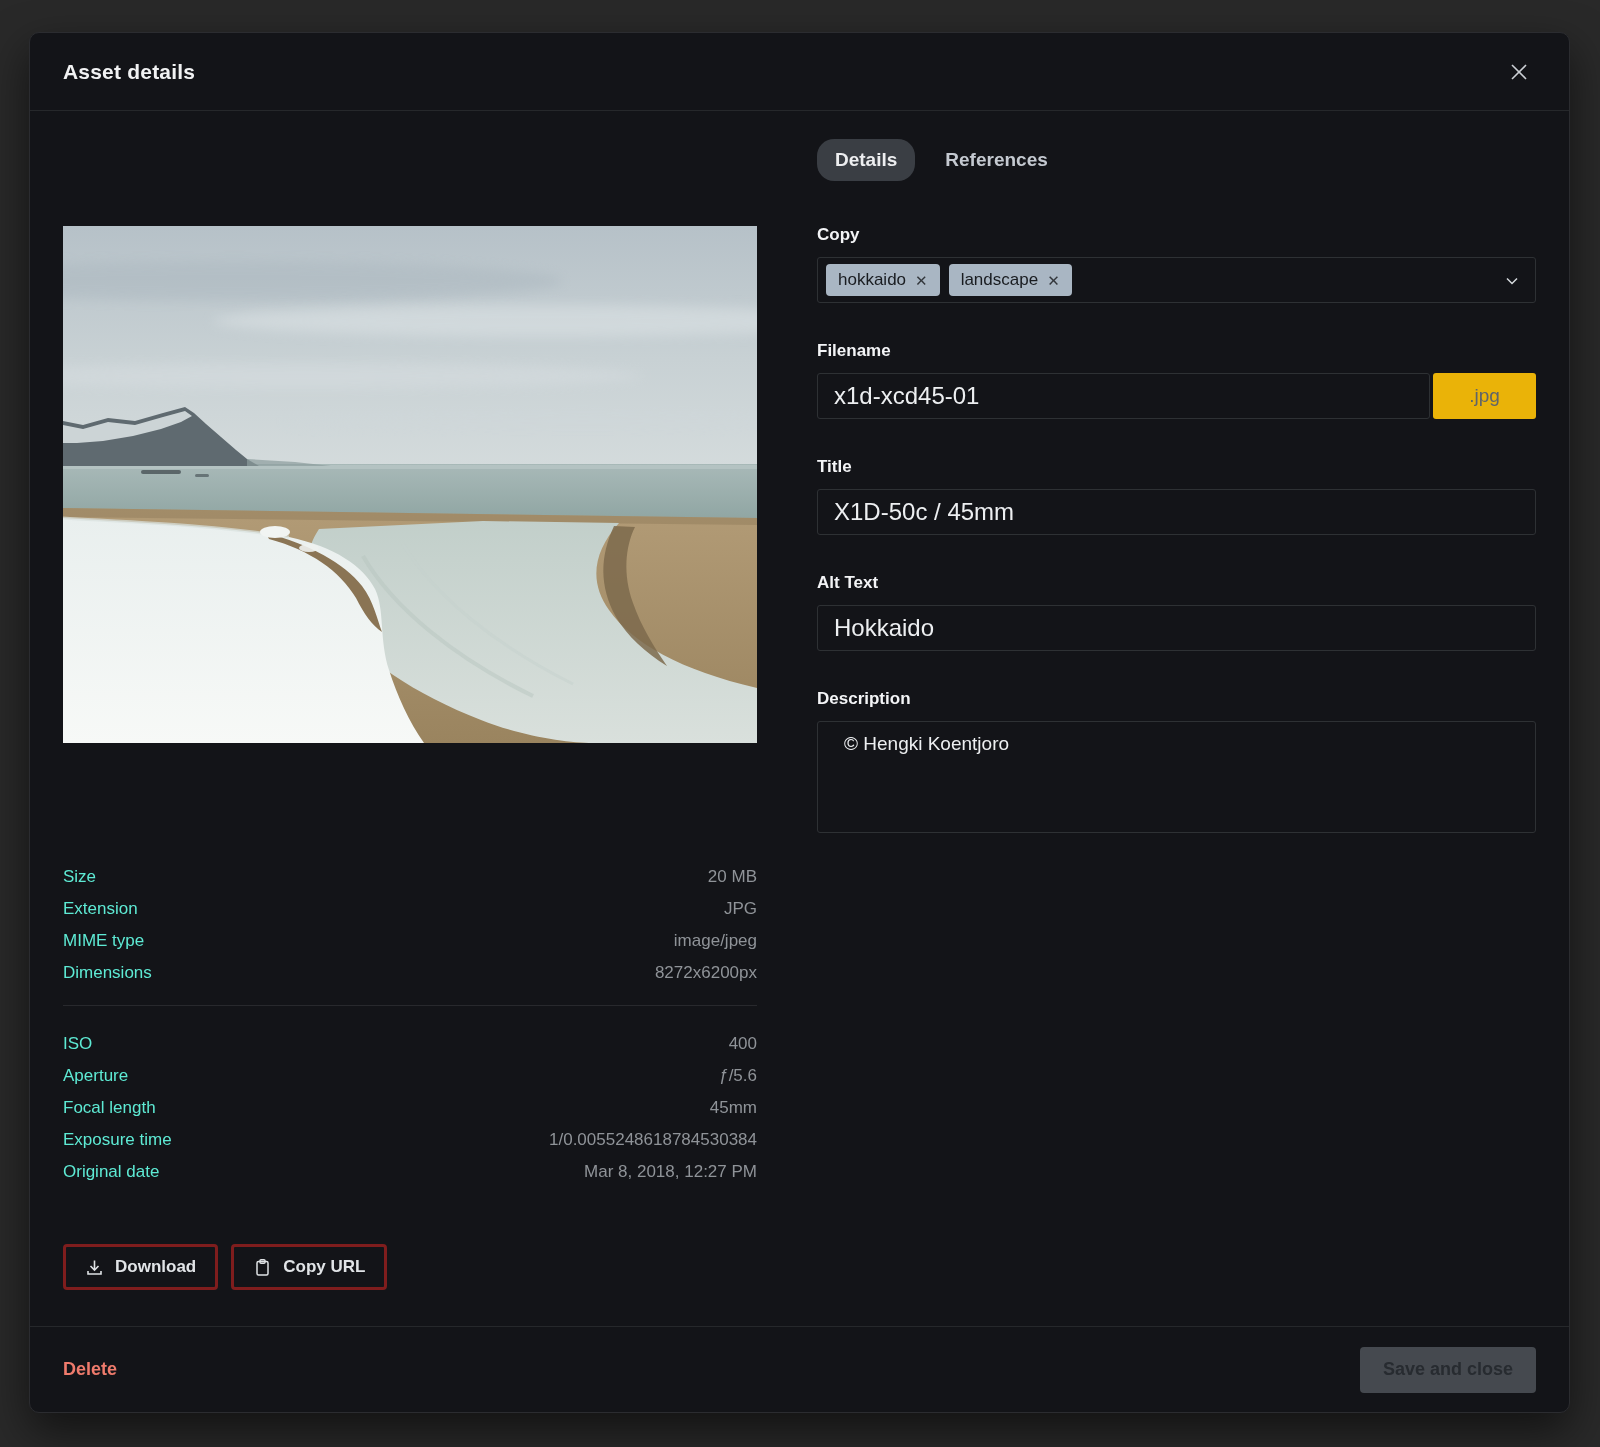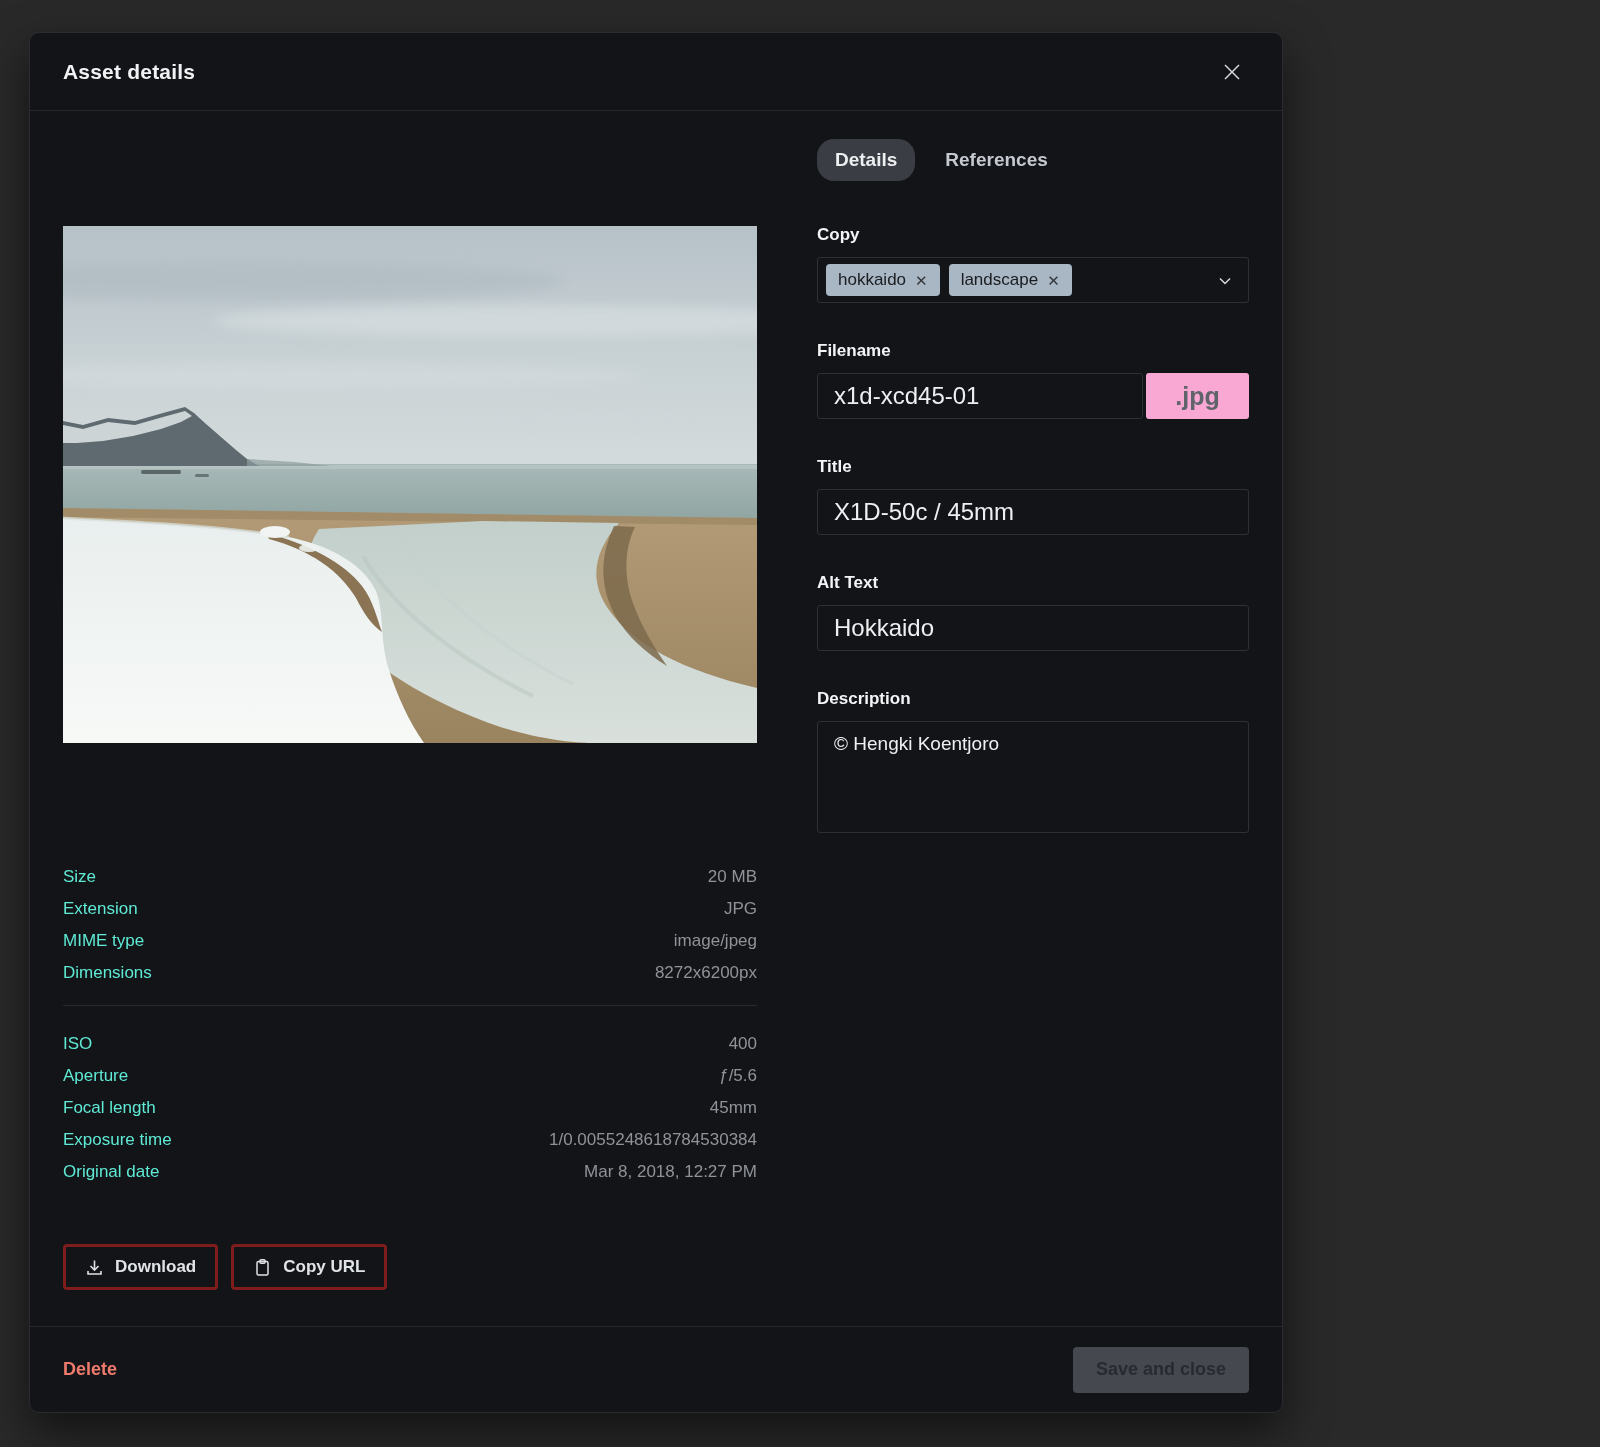--- a/index.html
+++ b/index.html
@@ -7,21 +7,21 @@
   body {
     background: #292929;
     font-family: "Liberation Sans", sans-serif;
     position: relative;
     overflow: hidden;
     color: #eceef0;
   }
   .modal {
     position: absolute;
     left: 29px; top: 32px;
-    width: 1254px; height: 1381px;
+    width: 1541px; height: 1381px;
     background: #131418;
     border: 1px solid #2b2c30;
     border-radius: 10px;
     box-shadow: 0 18px 44px rgba(0,0,0,.55);
     display: flex;
     flex-direction: column;
   }
   
   .modal-header {
     height: 78px;
@@ -104,21 +104,21 @@
     outline: none;
   }
   .textarea {
     width: 100%; height: 112px;
     background: transparent;
     border: 1px solid #2e3134;
     border-radius: 3px;
     color: #edeff1;
     font-size: 19px;
     font-family: inherit;
-    padding: 11px 16px;
+    padding: 11px 26px;
     outline: none;
     resize: none;
   }
   .tags-box {
     position: relative;
     width: 100%; height: 46px;
     border: 1px solid #2e3134;
     border-radius: 3px;
     display: flex; align-items: center; gap: 9px;
     padding: 0 44px 0 8px;
@@ -135,26 +135,25 @@
   }
   .chip-x { font-size: 15px; color: #33373c; cursor: pointer; line-height: 1; }
   .tags-chevron { position: absolute; right: 15px; top: 15px; }
   .tags-chevron svg { stroke: #d5d9dd; }
 
   .filename-row { display: flex; gap: 3px; }
   .filename-row .text-input { flex: 1; }
   .ext-suffix {
     flex: 0 0 103px;
     height: 46px;
-    background: #f9a8d4;
+    background: #eab308;
     border-radius: 3px;
     display: flex; align-items: center; justify-content: center;
     color: #5f646a;
-    font-size: 25px;
-    font-weight: bold;
+    font-size: 19px;
   }
 
   
   .modal-footer {
     flex: 0 0 86px;
     border-top: 1px solid #26282b;
     display: flex; align-items: center; justify-content: space-between;
     padding: 0 33px;
   }
   .delete-btn {

